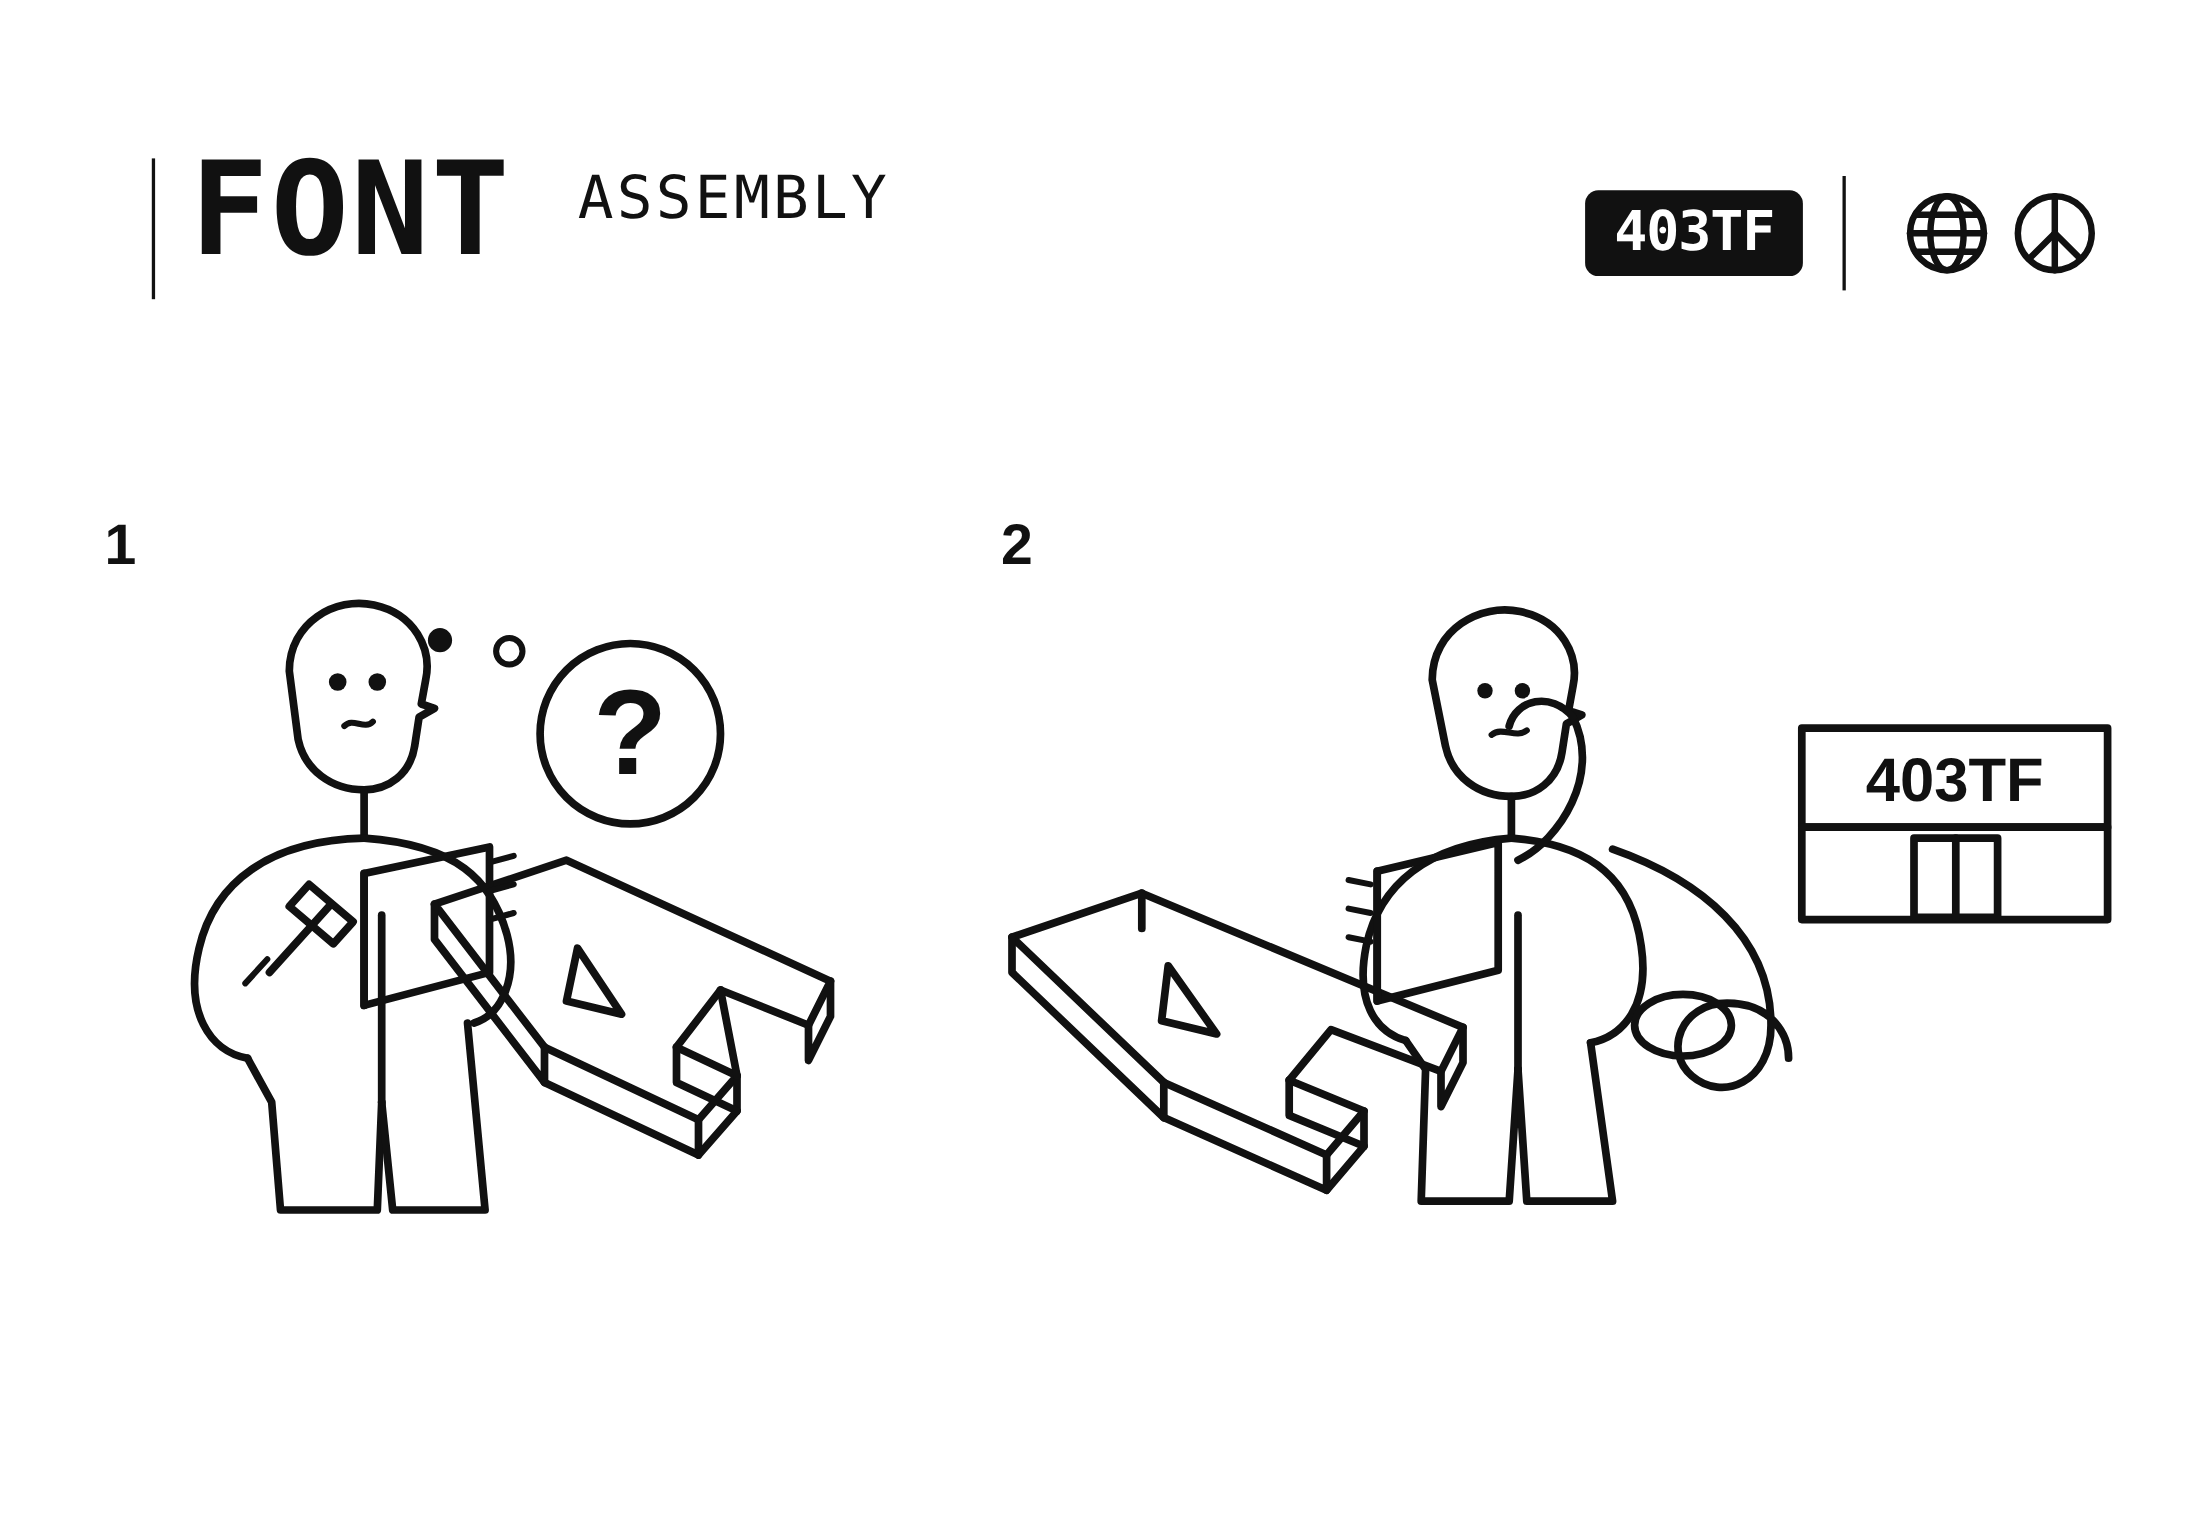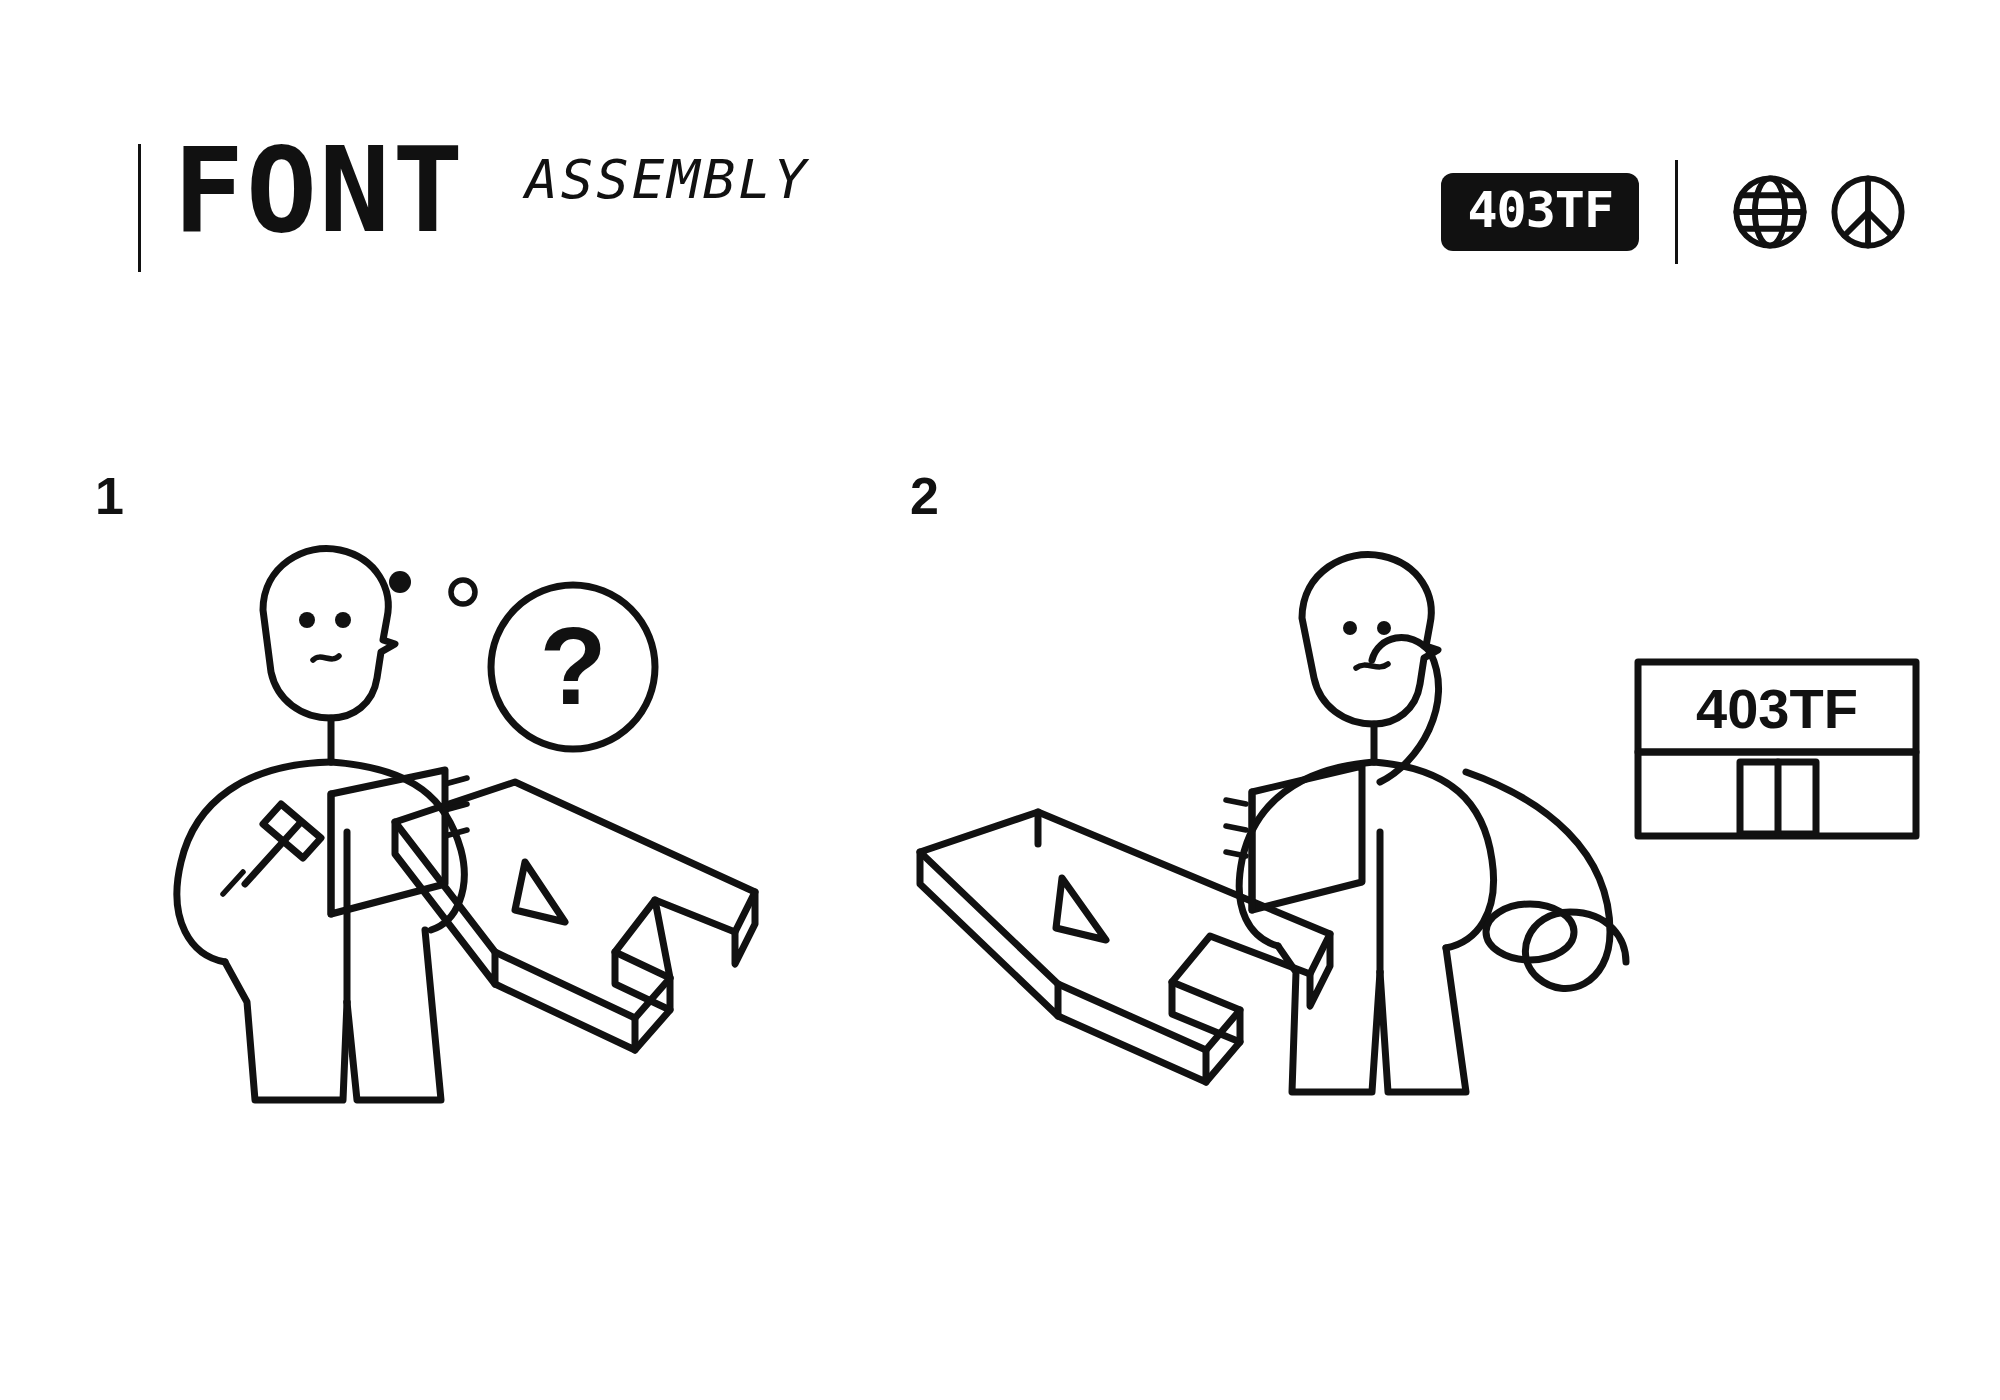--- a/index.html
+++ b/index.html
@@ -51,21 +51,20 @@
     top: -8px;
   }
   .subtitle {
     font-family: "DejaVu Sans Mono", monospace;
     font-weight: 500;
     font-size: 54px;
     line-height: 60px;
     letter-spacing: 3px;
     color: #111111;
     padding-top: 10px;
-    font-style: italic;
   }
   .header-right {
     position: absolute;
     right: 90px;
     top: 160px;
     display: flex;
     align-items: center;
   }
   .badge {
     background: #111111;

